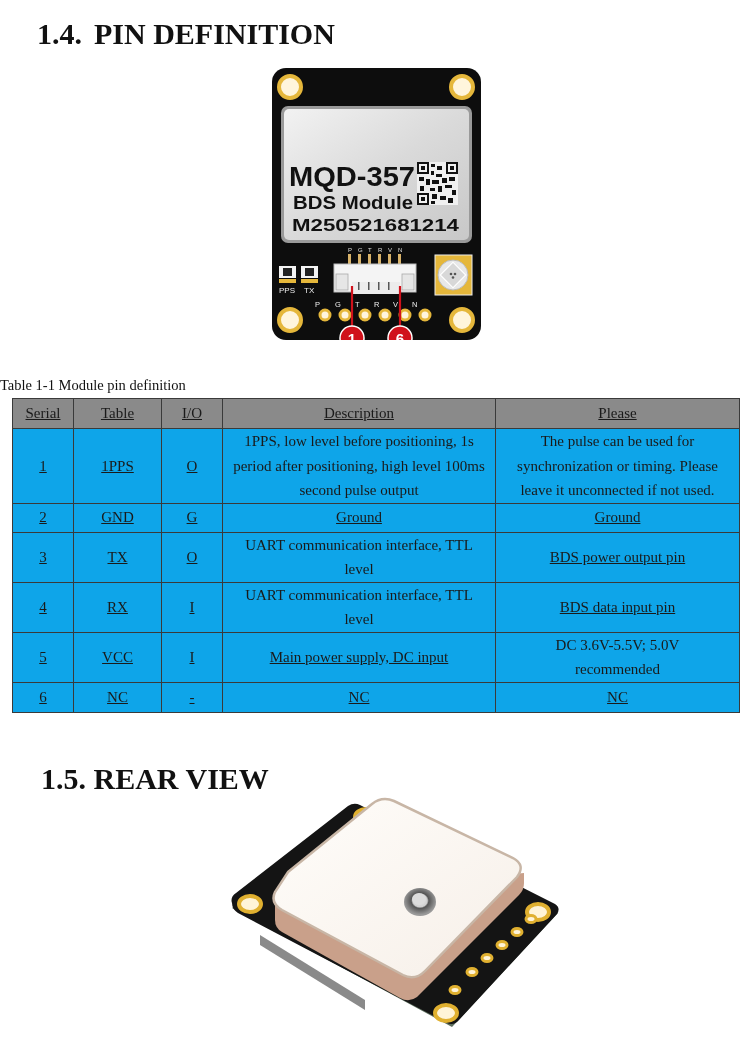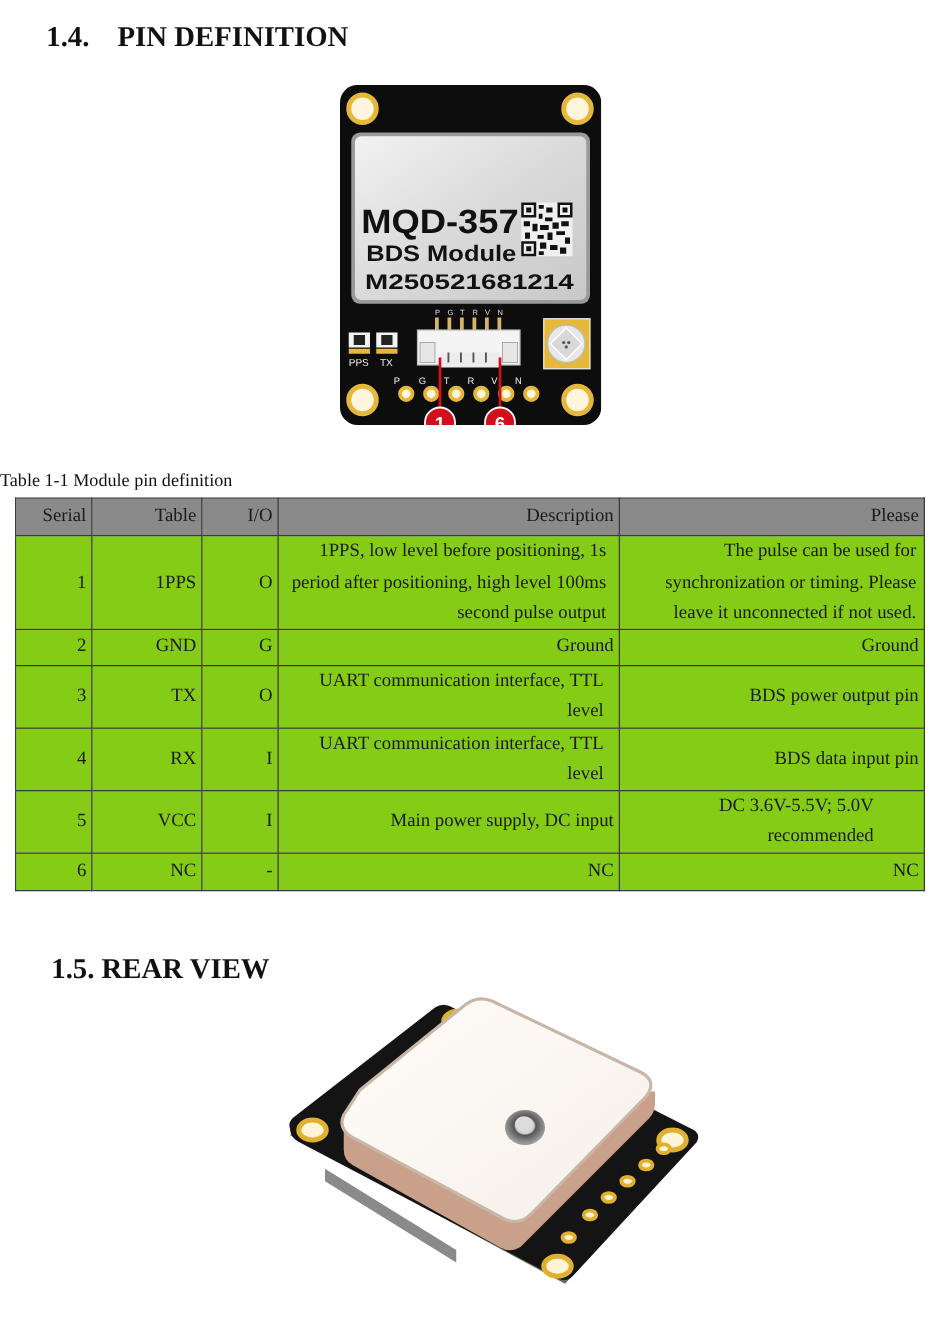--- a/index.html
+++ b/index.html
@@ -1,46 +1,46 @@
 <!DOCTYPE html>
 <html><head>
 <meta charset="utf-8">
 <style>
   html, body { margin: 0; padding: 0; background: #ffffff; }
   body {
     width: 750px; height: 1055px; position: relative; overflow: hidden;
     font-family: "Liberation Serif", "DejaVu Serif", serif; color: #111;
   }
   .heading {
-    position: absolute; font-weight: bold; font-size: 23px; letter-spacing: 0px;
+    position: absolute; font-weight: bold; font-size: 30px; letter-spacing: 0px;
     font-family: "Liberation Serif", "DejaVu Serif", serif; color: #111;
   }
   #h14 { left: 37px; top: 17px; }
   #h14 .num { display: inline-block; width: 57px; }
   #h15 { left: 41px; top: 739px; margin-top: 23px; }
 
   
   .pcb-front { position: absolute; left: 272px; top: 68px; width: 209px; height: 272px; }
   .caption {
     position: absolute; left: 0; width: 750px; top: 377px; text-align: left;
     font-size: 14.5px; color: #111;
   }
 
   
   table.pins {
     position: absolute; left: 12px; top: 398px; width: 727px;
     border-collapse: collapse; table-layout: fixed;
     font-family: "Liberation Serif", "DejaVu Serif", serif; font-size: 15px; color: #1a1a1a;
   }
   table.pins th, table.pins td {
-    border: 1px solid #3a3a3a; text-align: right; vertical-align: middle;
-    padding: 0 4px; line-height: 24.5px;
+    border: 1px solid #3a3a3a; text-align: center; vertical-align: middle;
+    padding: 0 4px; line-height: 24.5px; text-decoration: underline;
   }
   table.pins th { background: #8a8a8a; font-weight: normal; height: 29px; color: #1a1a1a; }
-  table.pins td { background: #84cc16; }
+  table.pins td { background: #0ea5e9; }
   table.pins tr.r1 td { height: 73px; }
   table.pins tr.r2 td { height: 28px; }
   table.pins tr.r3 td, table.pins tr.r4 td, table.pins tr.r5 td { height: 48px; }
   table.pins tr.r6 td { height: 29px; }
   .wrap { display: inline-block; }
 
   
   .pcb-rear { position: absolute; left: 220px; top: 795px; width: 345px; height: 255px; }
 </style>
 </head>

